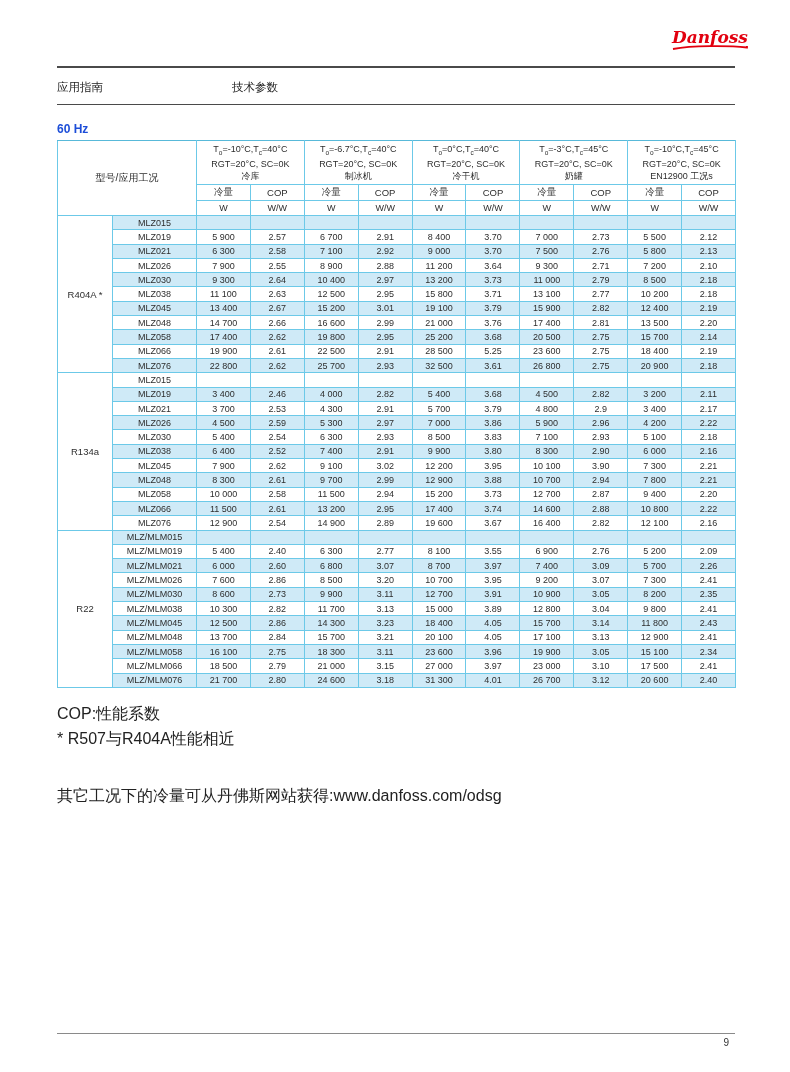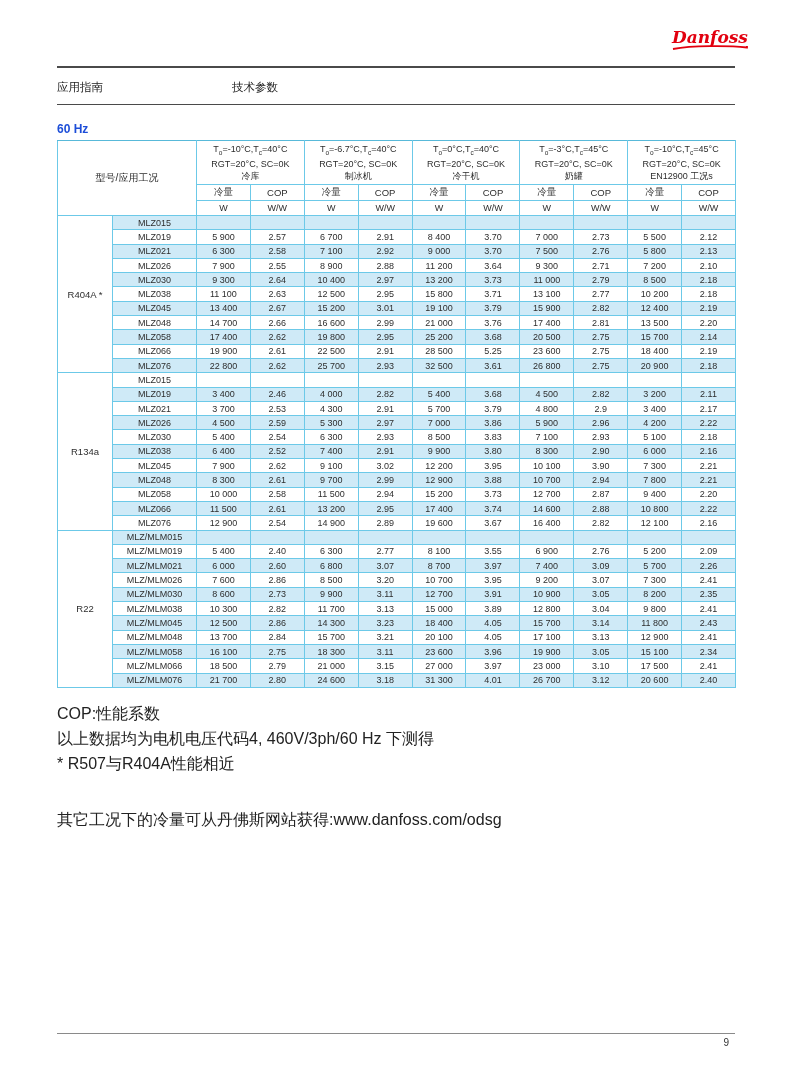--- a/index.html
+++ b/index.html
@@ -550,21 +550,20 @@
             <td>20 600</td>
             <td>2.40</td>
           </tr>
         </tbody>
     </table>
   </div>
 
   <div class="notes">
     <div id="note-lines">
         <span class="note-line">COP:性能系数</span>
-        <span class="note-line">以上数据均为电机电压代码4, 460V/3ph/60 Hz 下测得</span>
         <span class="note-line">* R507与R404A性能相近</span>
       </div>
     <div class="note-link">
       <span>其它工况下的冷量可从丹佛斯网站获得:</span><span class="url">www.danfoss.com/odsg</span>
     </div>
   </div>
 
   <div class="rule-bottom"></div>
   <div class="page-num">9</div>
 

